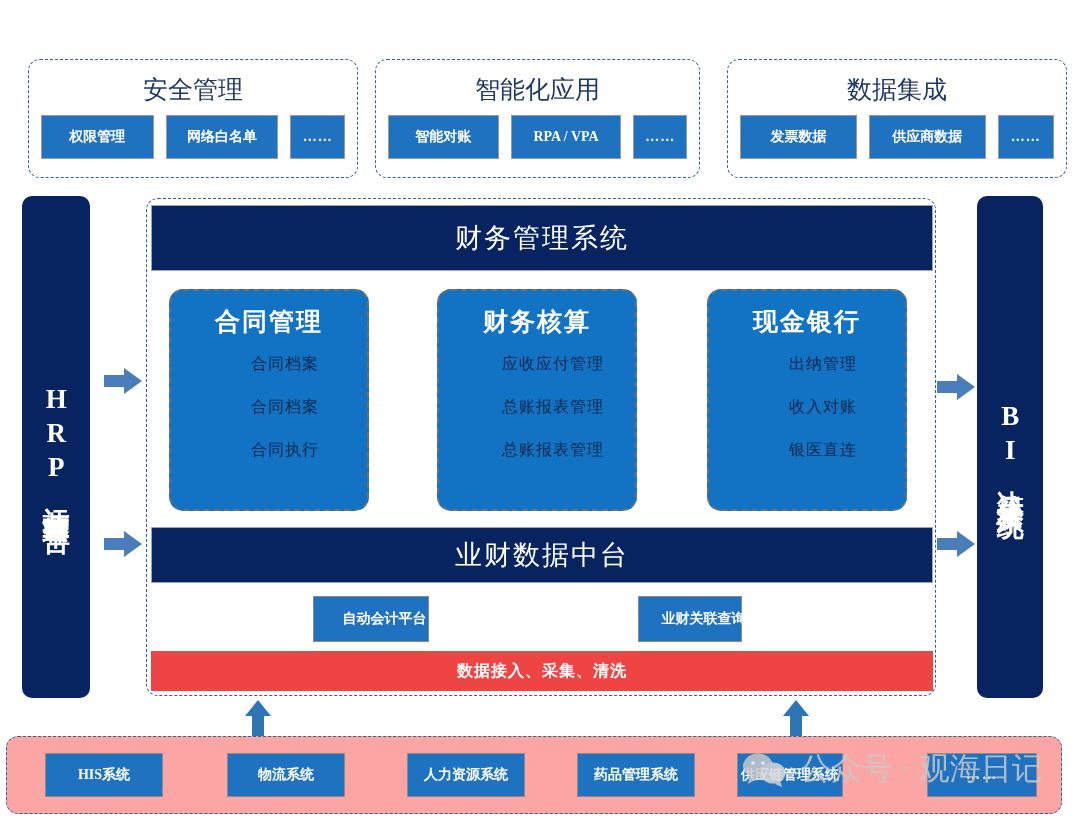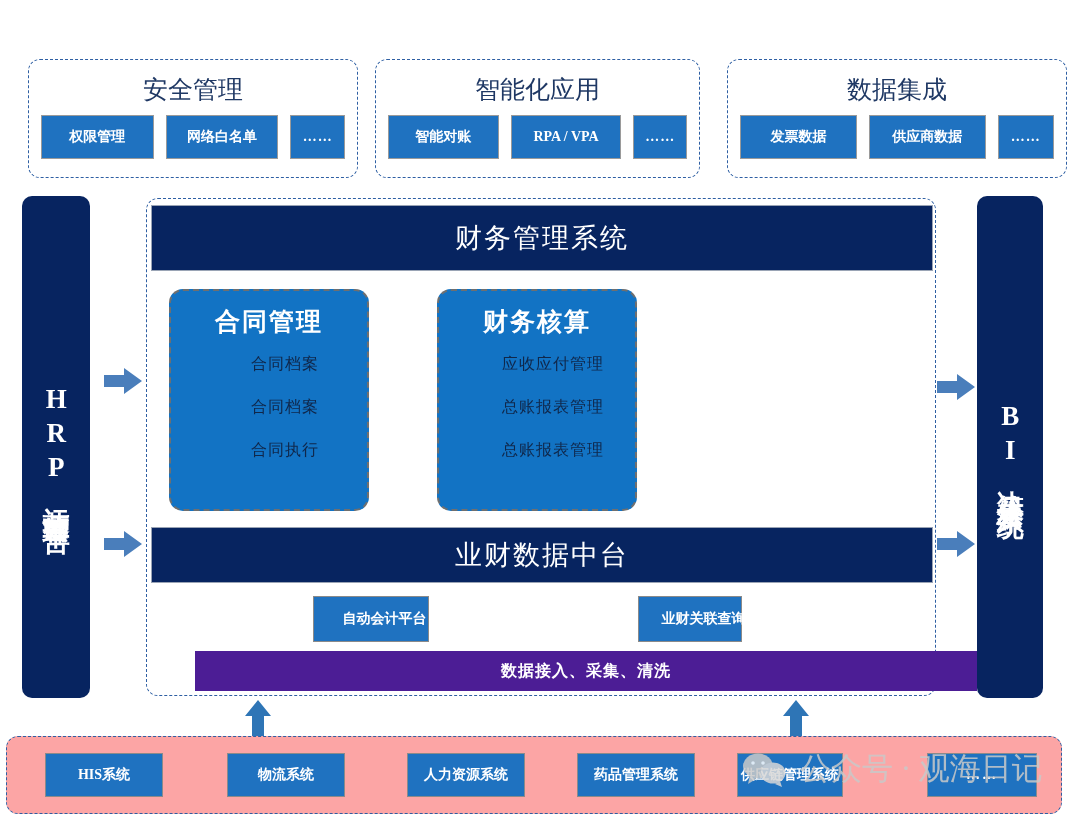--- a/index.html
+++ b/index.html
@@ -180,30 +180,29 @@
     display: flex;
     align-items: center;
     justify-content: center;
     box-sizing: border-box;
     font-family: "Liberation Serif", serif;
     white-space: nowrap;
     padding-left: 27px;
   }
   .strip-blue {
     position: absolute;
-    background: #4c1d95;
+    background: #ef4444;
     color: #ffffff;
     display: flex;
     align-items: center;
     justify-content: center;
     font-size: 16px;
     font-weight: bold;
     letter-spacing: 1px;
     font-family: "Liberation Serif", serif;
-    margin-left: 44px;
   }
 
   
   .arrow-right {
     position: absolute;
     width: 38px;
     height: 26px;
   }
   .arrow-up {
     position: absolute;
@@ -325,20 +324,26 @@
       <div class="module-item">合同执行</div>
     </div>
 
     <div class="module-card" style="left:290px; top:90px; width:200px; height:222px;">
       <div class="module-title">财务核算</div>
       <div class="module-item">应收应付管理</div>
       <div class="module-item">总账报表管理</div>
       <div class="module-item">总账报表管理</div>
     </div>
 
+    <div class="module-card" style="left:560px; top:90px; width:200px; height:222px;">
+      <div class="module-title">现金银行</div>
+      <div class="module-item">出纳管理</div>
+      <div class="module-item">收入对账</div>
+      <div class="module-item">银医直连</div>
+    </div>
 
     <div class="band-navy" style="left:4px; top:328px; width:782px; height:56px;">
       <span>业财数据中台</span>
     </div>
 
     <div class="mid-white-strip" style="top:388px; height:62px;">
       <div class="small-box" style="left:162px; top:9px; width:116px; height:46px;">自动会计平台</div>
       <div class="small-box" style="left:487px; top:9px; width:104px; height:46px;">业财关联查询</div>
     </div>
 

